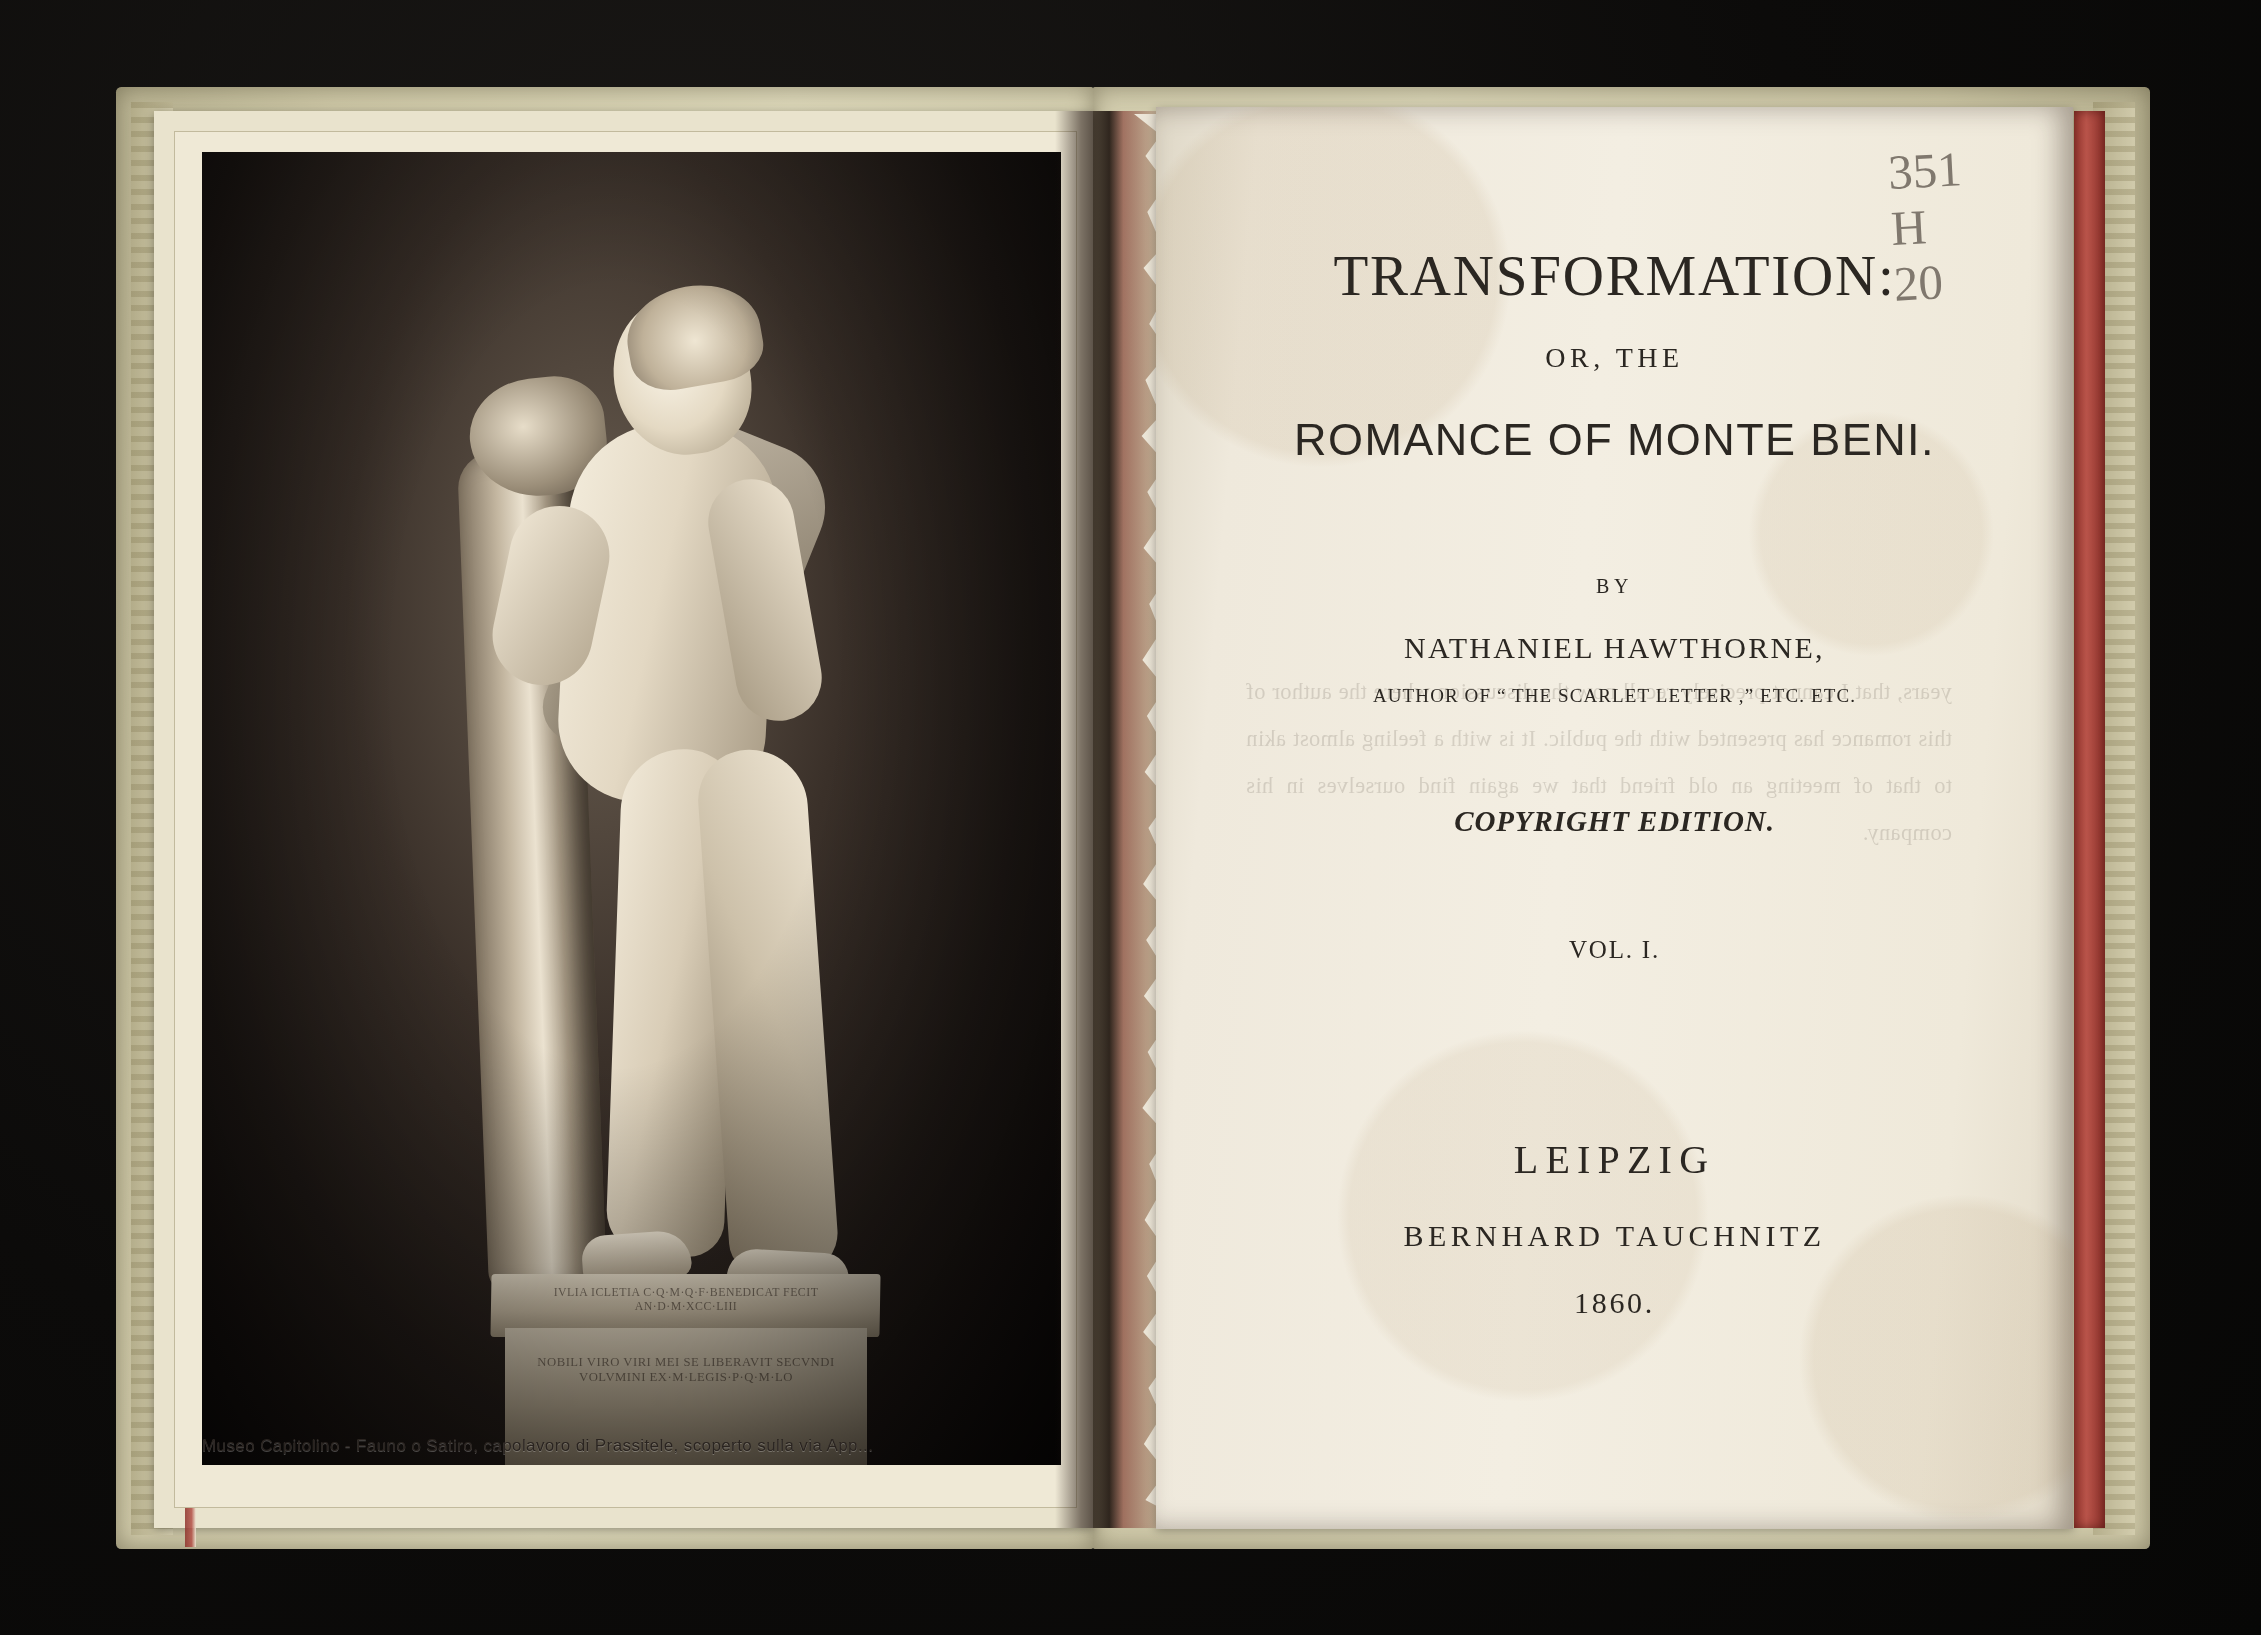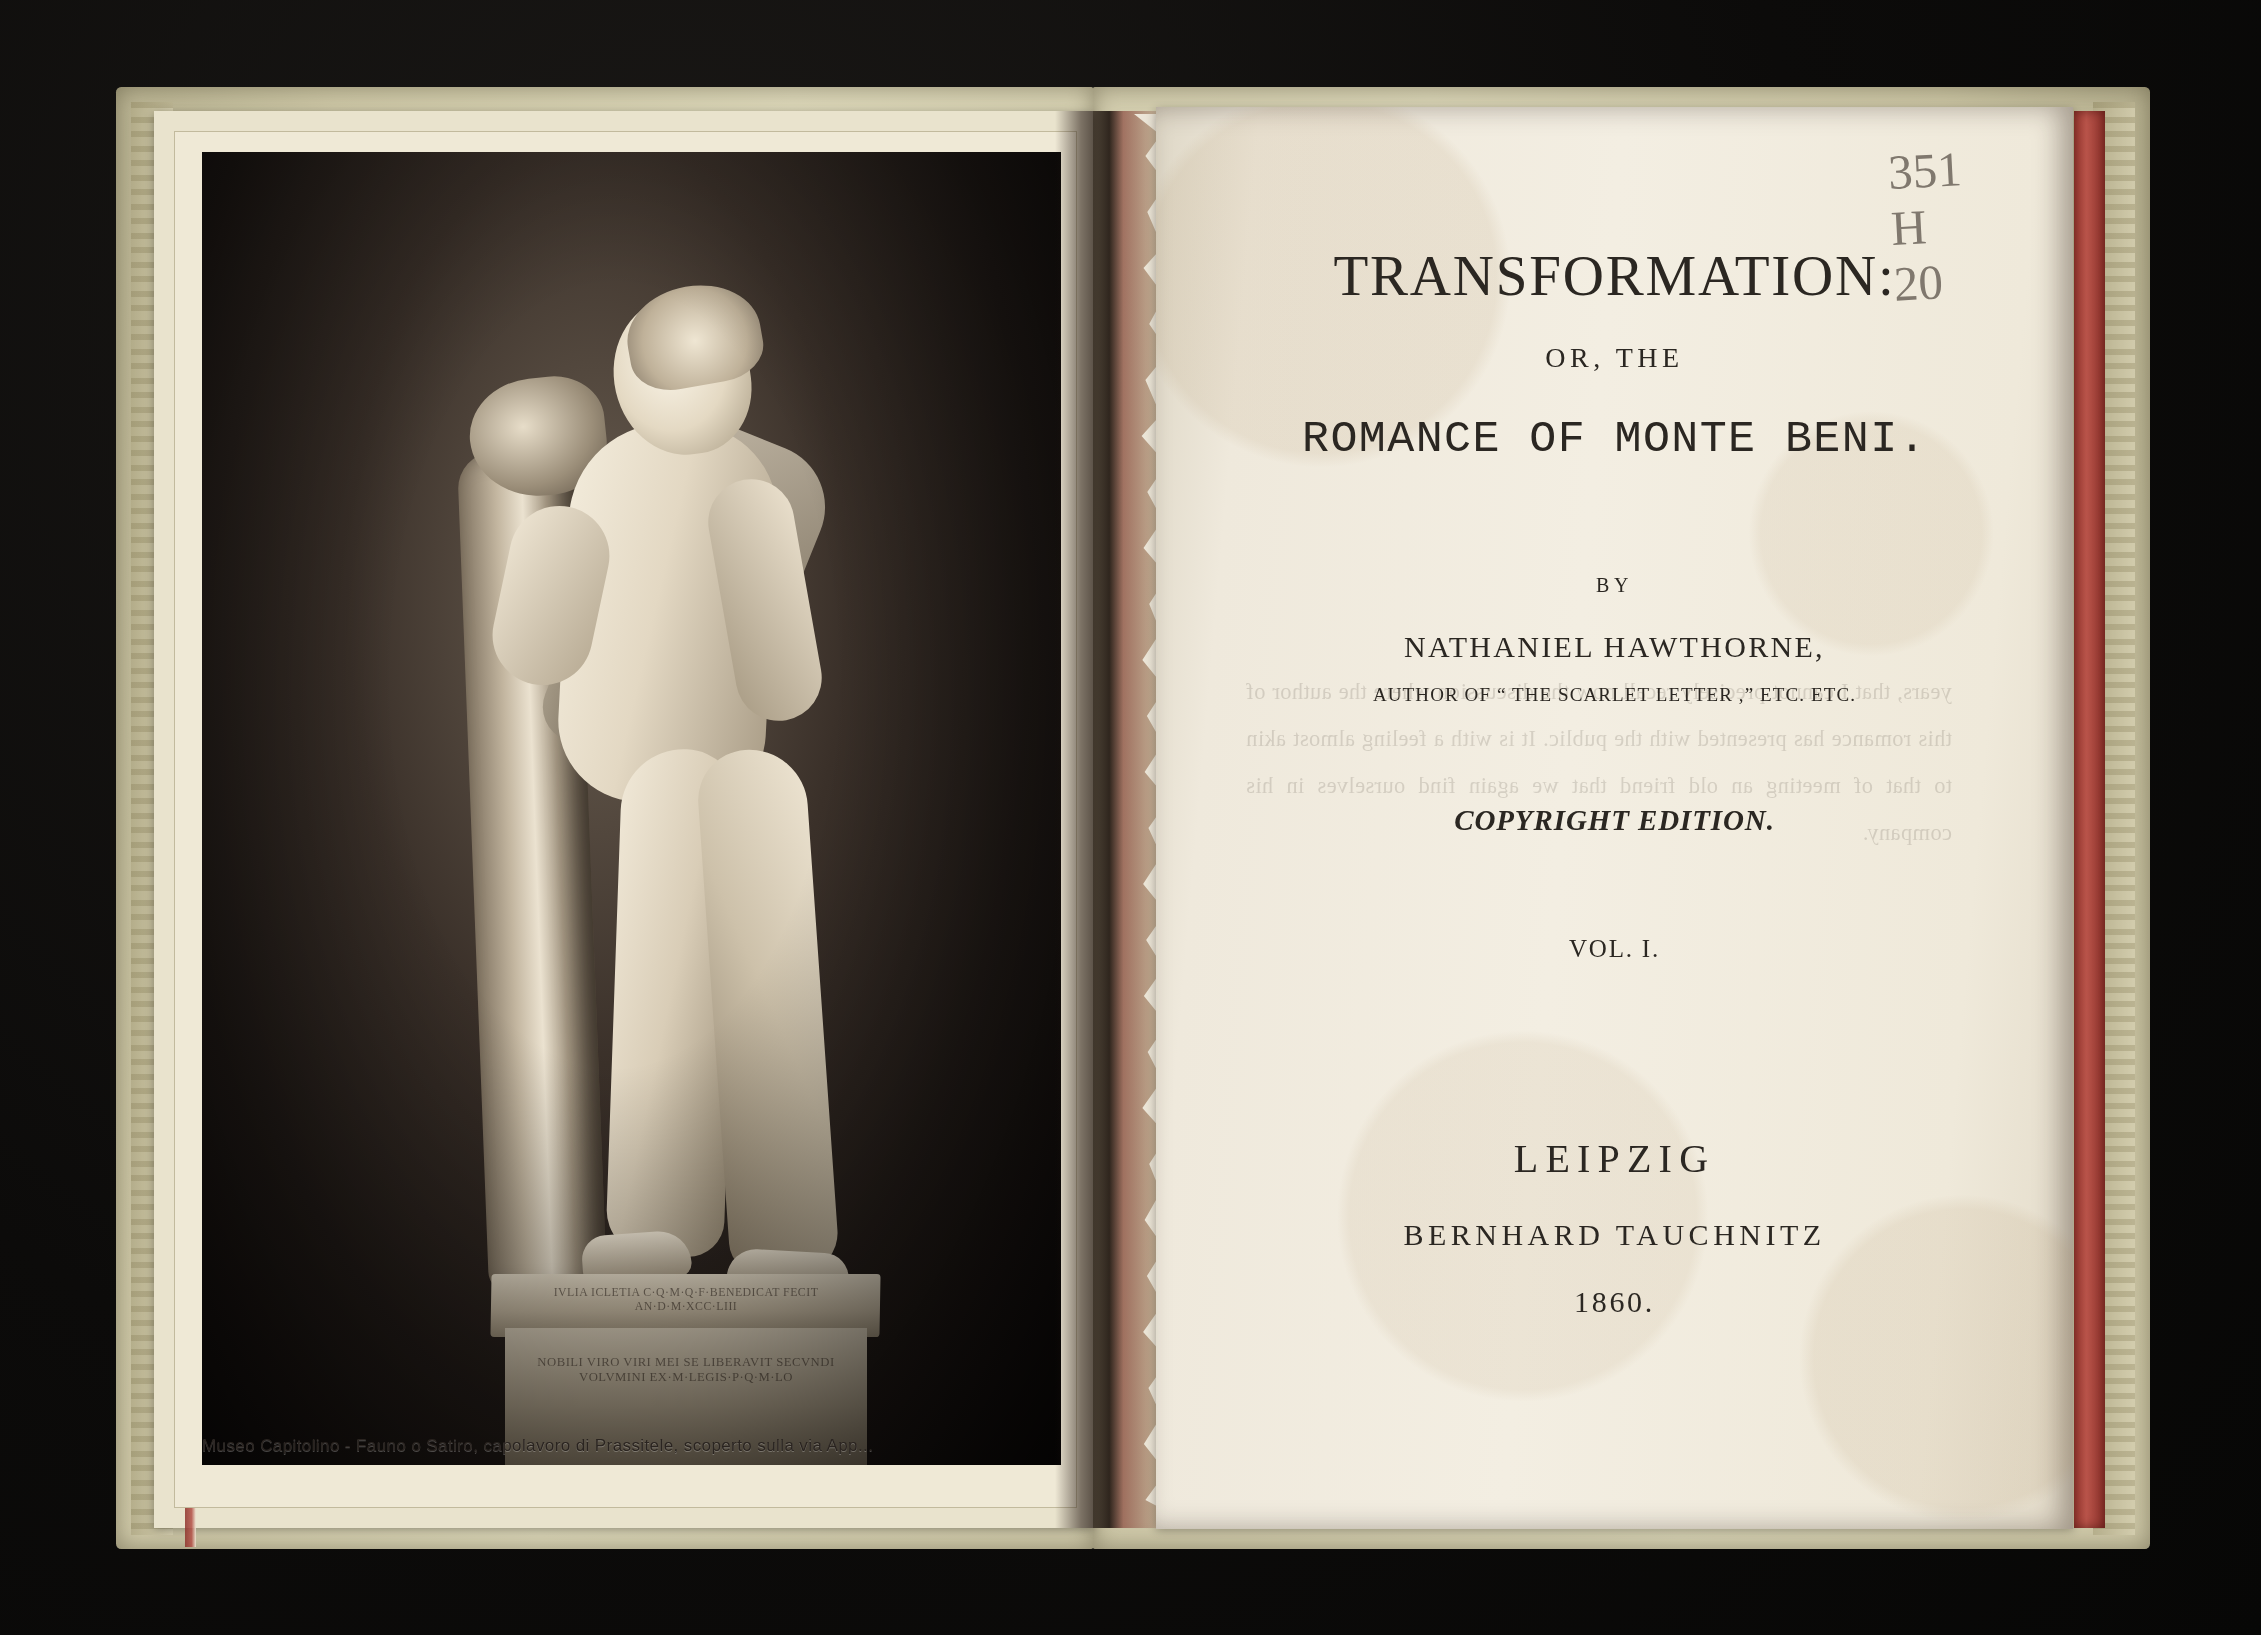--- a/index.html
+++ b/index.html
@@ -332,21 +332,21 @@
   }
   .t-orthe {
     font-size: 28px;
     letter-spacing: 4.5px;
     margin: 0 0 40px 0;
   }
   .t-sub {
     font-size: 45px;
     letter-spacing: 1.4px;
     margin: 0 0 109px 0;
-    font-family: Liberation Mono, monospace;
+    font-family: Liberation Sans, sans-serif;
   }
   .t-by {
     font-size: 20px;
     letter-spacing: 4.5px;
     margin: 0 0 33px 0;
   }
   .t-author {
     font-size: 30px;
     letter-spacing: 2.3px;
     margin: 0 0 20px 0;

